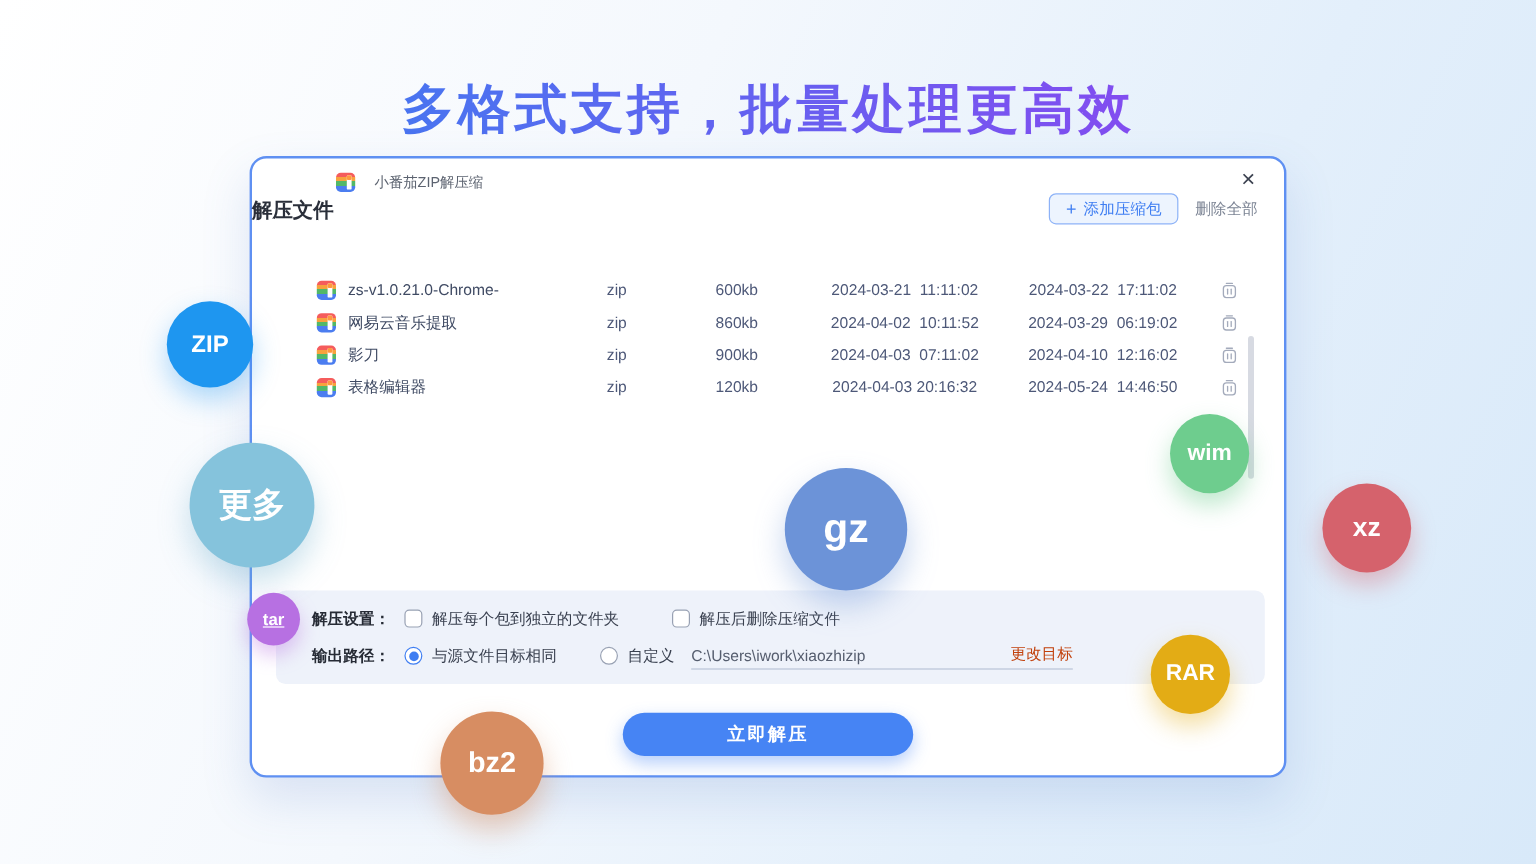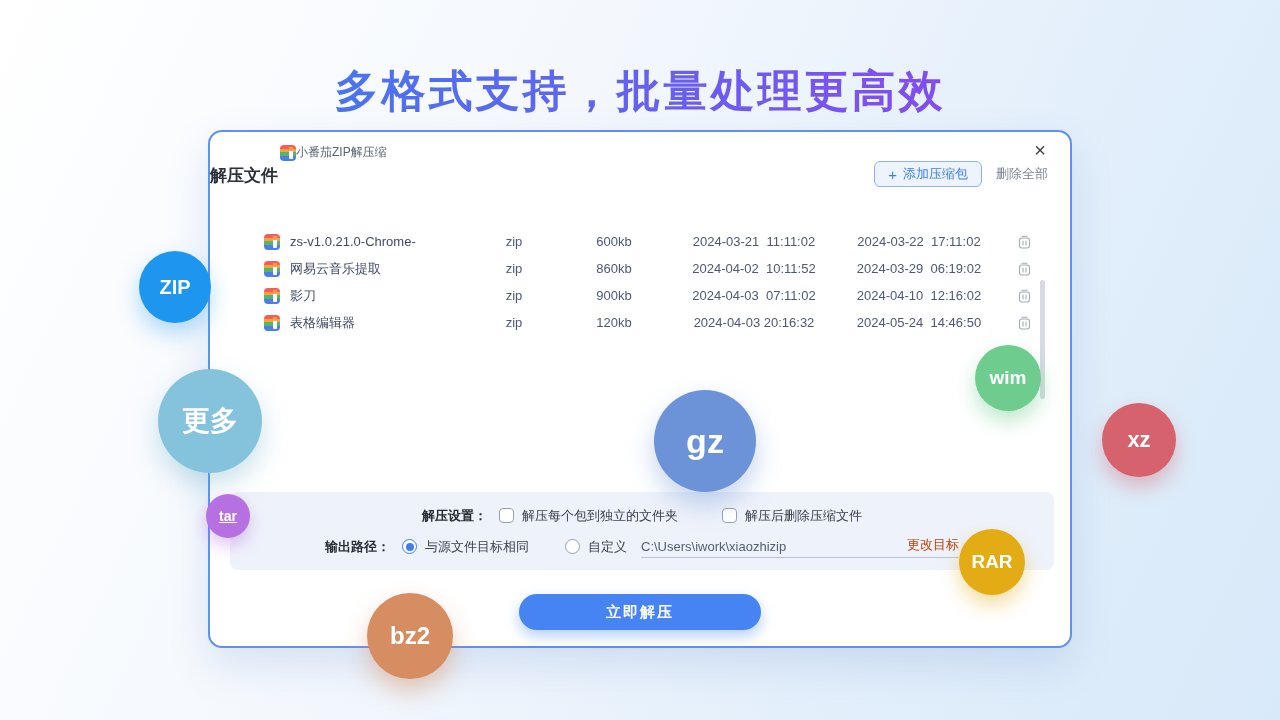--- a/index.html
+++ b/index.html
@@ -11,21 +11,21 @@
   .headline { position:absolute; top:62px; left:0; width:100%; text-align:center;
     font-size:44px; font-weight:800; letter-spacing:3px;
     background-image:linear-gradient(92deg,#3f7bf0 18%,#8c46f0 82%);
     -webkit-background-clip:text; background-clip:text; color:transparent; }
 
   
   .window { position:absolute; left:208px; top:130px; width:864px; height:518px;
     background:#ffffff; border:2px solid #5f90f2; border-radius:14px;
     box-shadow:0 18px 40px rgba(90,130,200,.18); z-index:2; }
 
-  .titlebar { position:absolute; top:12px; left:26px; display:flex; align-items:flex-end; gap:0;padding-left:44px; }
+  .titlebar { position:absolute; top:12px; left:26px; display:flex; align-items:flex-start; gap:16px;padding-left:44px; }
   .appicon { width:16px; height:16px; border-radius:4px; position:relative; flex:0 0 16px;
     background:linear-gradient(180deg,#f55c5c 0%,#f55c5c 24%,#f7a23d 24%,#f7a23d 44%,#52b868 44%,#52b868 68%,#4b7df0 68%,#4b7df0 100%); }
   .appicon::after { content:""; position:absolute; left:9px; top:2px; width:4px; height:12px; background:#fff; border-radius:1px; }
   .appicon::before { content:""; position:absolute; left:9px; top:2px; width:4px; height:4px; background:#ff9840; border-radius:1px; z-index:1; }
   .apptitle { font-size:12px; color:#5c6370; }
   .close { position:absolute; top:8px; right:24px; font-size:20px; color:#3c4250; line-height:1; cursor:pointer; }
 
   .header-title { position:absolute; top:32px; left:0; right:0; 
     font-size:17px; font-weight:700; color:#2a2f3a; }
   .header-actions { position:absolute; top:29px; right:22px; display:flex; align-items:center; gap:14px; }
@@ -43,21 +43,21 @@
   .row { height:27px; font-size:13px; color:#4d5878; }
   .cell-name { display:flex; align-items:center; gap:10px; padding-left:34px; color:#3f4a63;text-align:center; }
   .time { white-space:pre; text-align:center; }
   .trash { display:flex; justify-content:center; cursor:pointer; }
 
   .scrollbar { position:absolute; left:830px; top:148px; width:5px; height:119px;
     background:#d7dae2; border-radius:3px; cursor:pointer; }
 
   .settings { position:absolute; left:20px; top:360px; width:824px; height:78px;
     background:#eef2fa; border-radius:8px; padding:13px 30px; display:flex;
-    flex-direction:column; justify-content:space-between;align-items:center; }
+    flex-direction:column; justify-content:space-between; }
   .srow { display:flex; align-items:center; font-size:13px; color:#3a4150; height:21px; }
   .slabel { font-weight:700; color:#262b35; margin-right:12px; }
   .chk, .radio { display:flex; align-items:center; gap:8px; cursor:pointer; }
   .chk1 { margin-right:44px; }
   .radio1 { margin-right:36px; }
   .radio2 { margin-right:12px; }
   .box { width:15px; height:15px; background:#fff; border:1.5px solid #98a1b3; border-radius:4px; flex:0 0 15px; }
   .rb { width:15px; height:15px; background:#fff; border:1.5px solid #98a1b3; border-radius:50%; flex:0 0 15px; position:relative; }
   .rb.checked { border-color:#3f7ef2; }
   .rb.checked::after { content:""; position:absolute; inset:2.5px; background:#3f7ef2; border-radius:50%; }

